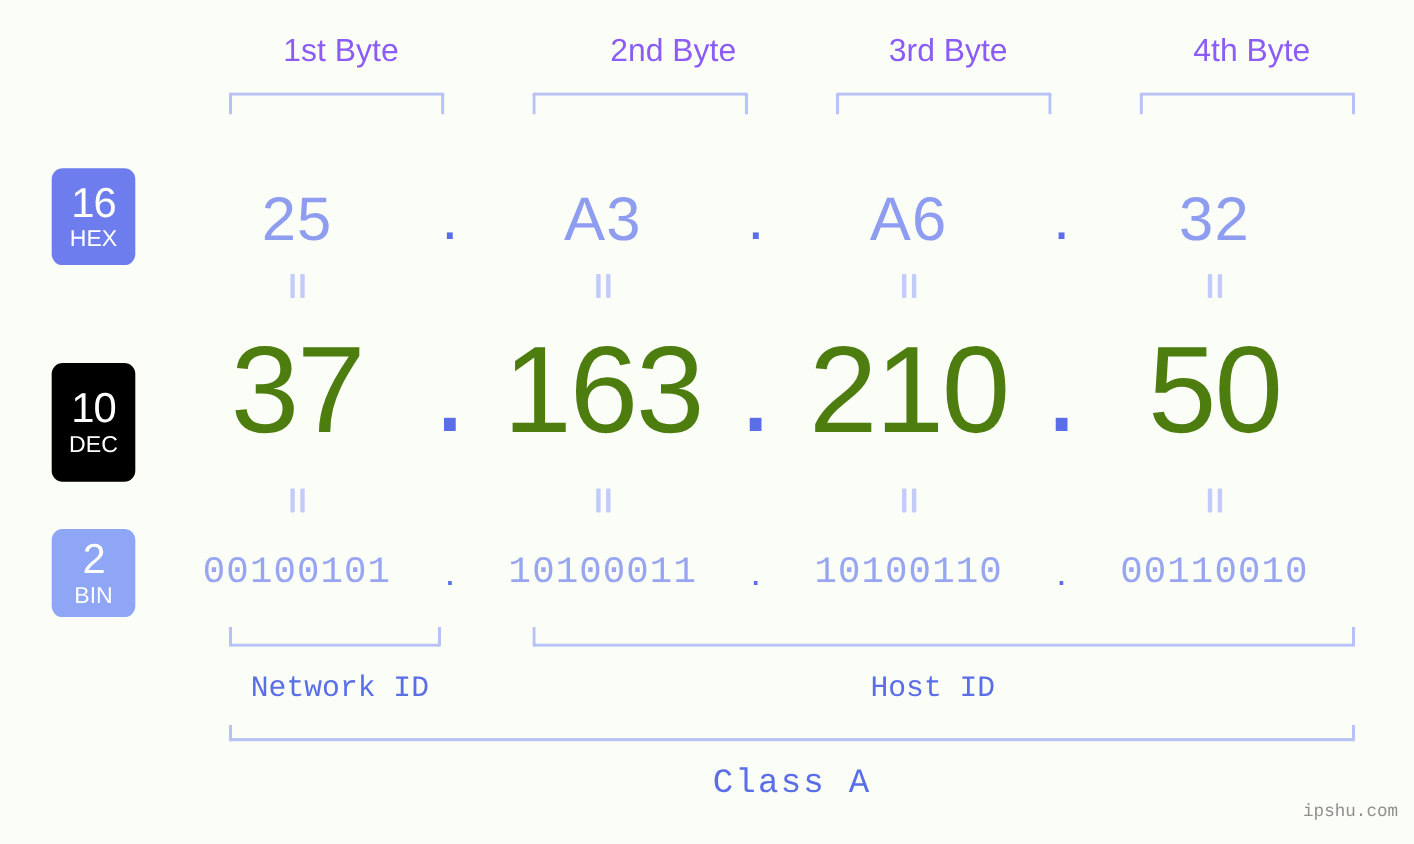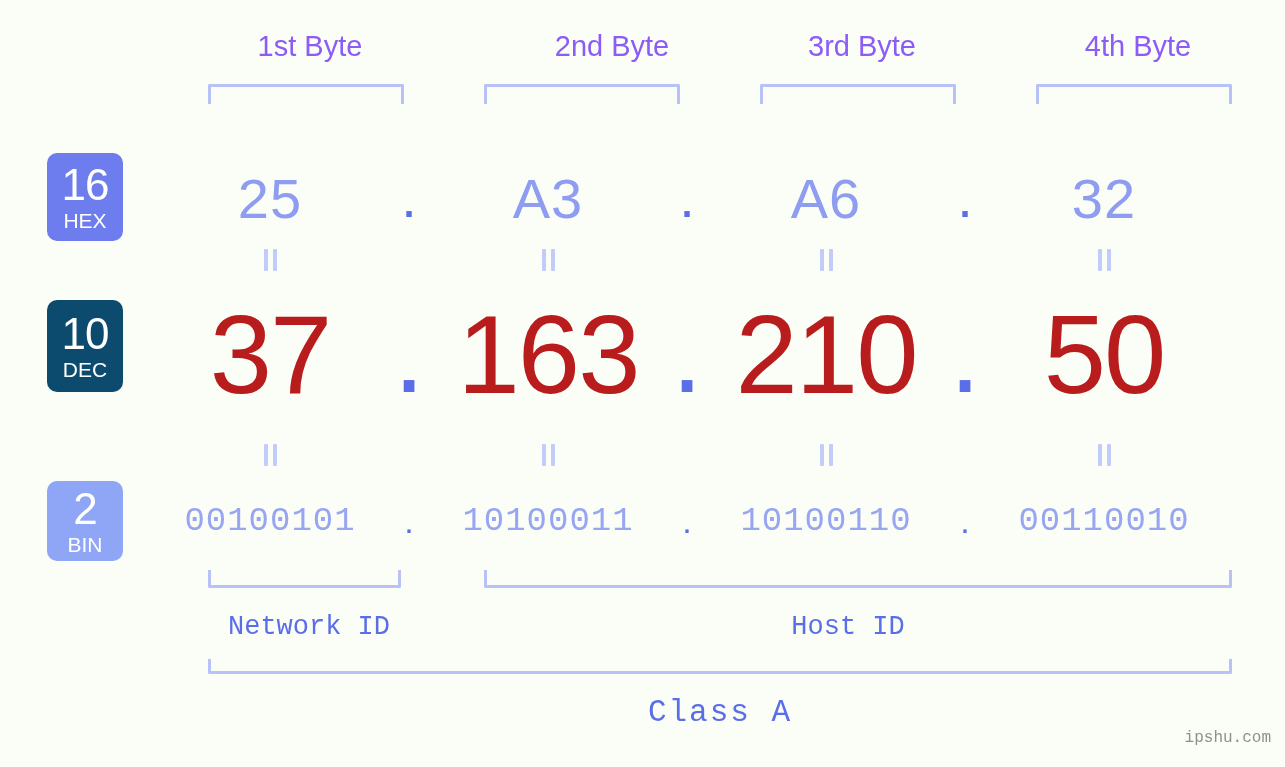--- a/index.html
+++ b/index.html
@@ -64,31 +64,31 @@
     border-radius: 10px;
     color: #ffffff;
     text-align: center;
     display: flex;
     flex-direction: column;
     justify-content: center;
     align-items: center;
     line-height: 1;
   }
   .badge .num {
-    font-size: 44px;
+    font-size: 38px;
     font-weight: 400;
     letter-spacing: -1px;
   }
   .badge .unit {
     font-size: 21px;
     font-weight: 400;
     margin-top: 3px;
   }
   #badge-hex { top: 153px; height: 88px; background: #6d7ded; }
-  #badge-dec { top: 300px; height: 92px; background: #0c4a6e; }
+  #badge-dec { top: 330px; height: 108px; background: #000000; }
   #badge-bin { top: 481px; height: 80px; background: #8fa5f5; }
 
   
   .row {
     position: absolute;
     left: 150px;
     width: 1108px;
     display: flex;
     align-items: center;
   }
@@ -115,21 +115,21 @@
     font-size: 56px;
     color: #5a6ee8;
     font-family: "Liberation Sans", sans-serif;
     line-height: 0.6;
   }
 
   
   #row-dec { top: 288px; height: 132px; }
   #row-dec .cell {
     font-size: 112px;
-    color: #b91c1c;
+    color: #4d7c0f;
     font-family: "Liberation Sans", sans-serif;
     letter-spacing: -2px;
   }
   #row-dec .dot {
     font-size: 112px;
     color: #5a6ee8;
     font-family: "Liberation Sans", sans-serif;
     line-height: 0.55;
   }
 

